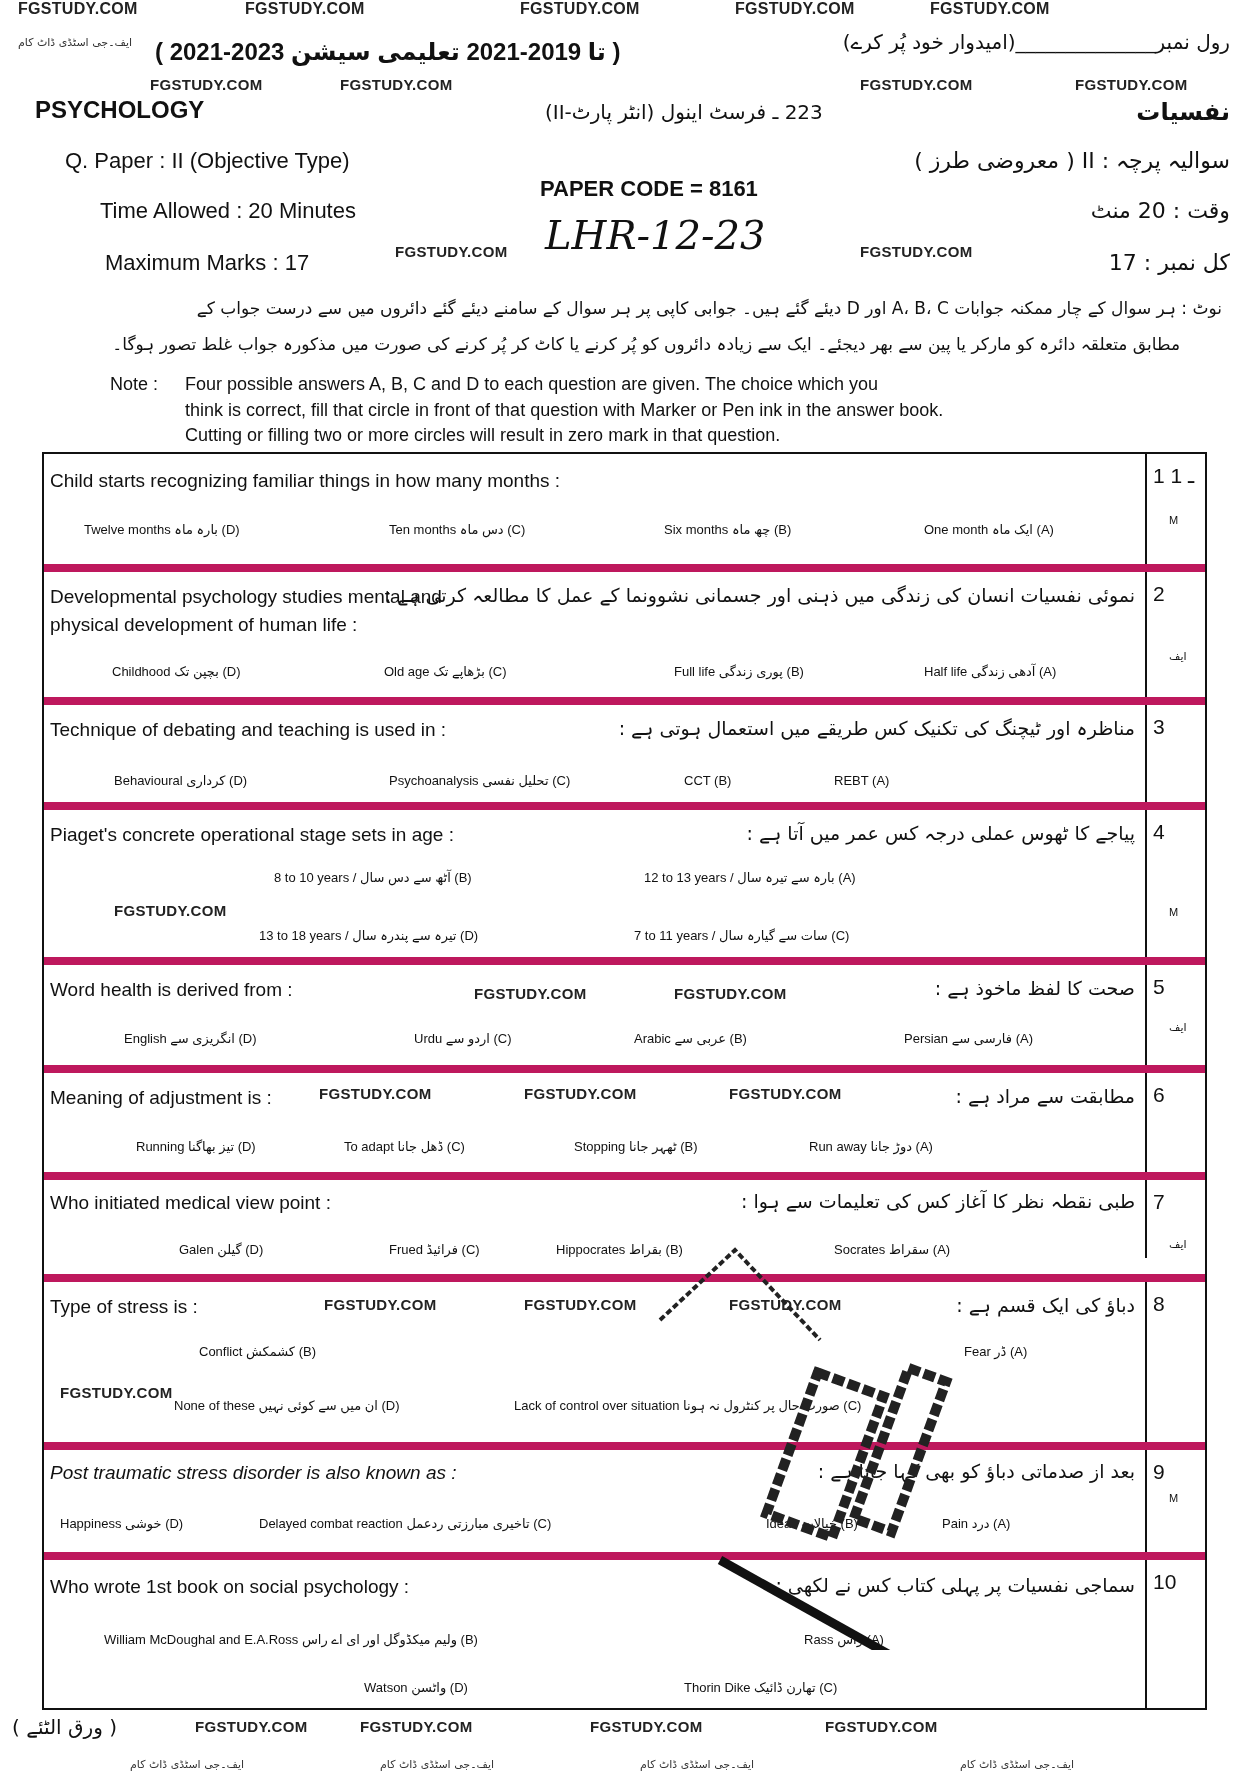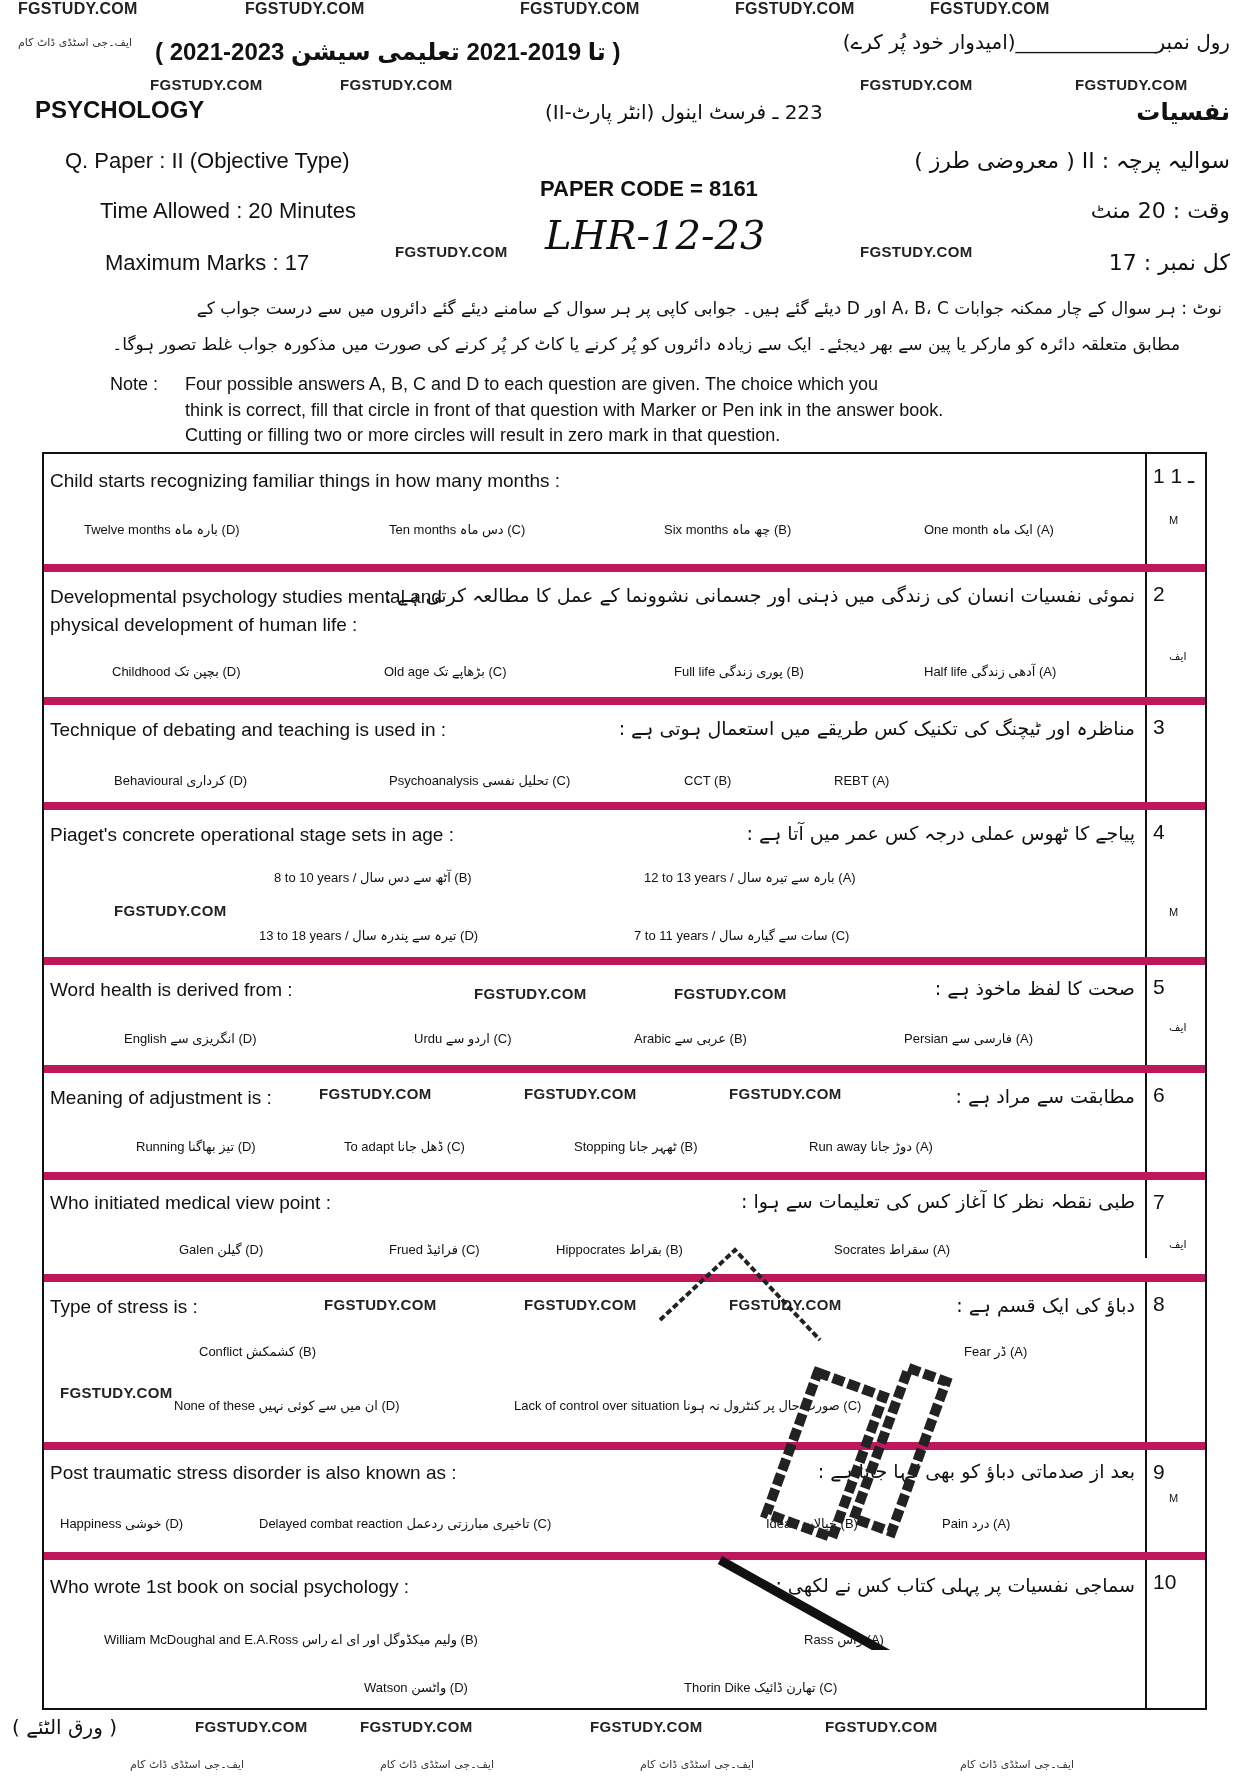--- a/index.html
+++ b/index.html
@@ -175,21 +175,21 @@
     <div class="opt" style="left:920px;top:62px;">Fear ڈر  (A)</div>
     <div class="abs wm" style="left:16px;top:102px;font-size:15px;">FGSTUDY.COM</div>
     <div class="opt" style="left:130px;top:116px;">None of these ان میں سے کوئی نہیں  (D)</div>
     <div class="opt" style="left:470px;top:116px;">Lack of control over situation صورت حال پر کنٹرول نہ ہونا  (C)</div>
     <div class="numcol">
       <div class="qnum">8</div>
     </div>
   </div>
 
   <div class="row" style="top:988px;height:110px;">
-    <div class="q-en" style="top:12px;">Post traumatic stress disorder is also known as :</div>
+    <div class="q-en" style="top:12px;font-style:italic;">Post traumatic stress disorder is also known as :</div>
     <div class="q-ur" style="top:10px;">بعد از صدماتی دباؤ کو بھی کہا جاتا ہے :</div>
     <div class="opt" style="left:16px;top:66px;">Happiness خوشی  (D)</div>
     <div class="opt" style="left:215px;top:66px;">Delayed combat reaction تاخیری مبارزتی ردعمل  (C)</div>
     <div class="opt" style="left:722px;top:66px;">Ideas خیالات  (B)</div>
     <div class="opt" style="left:898px;top:66px;">Pain درد  (A)</div>
     <div class="numcol">
       <div class="qnum">9</div>
       <div class="qmark" style="top:42px;">M</div>
     </div>
   </div>

